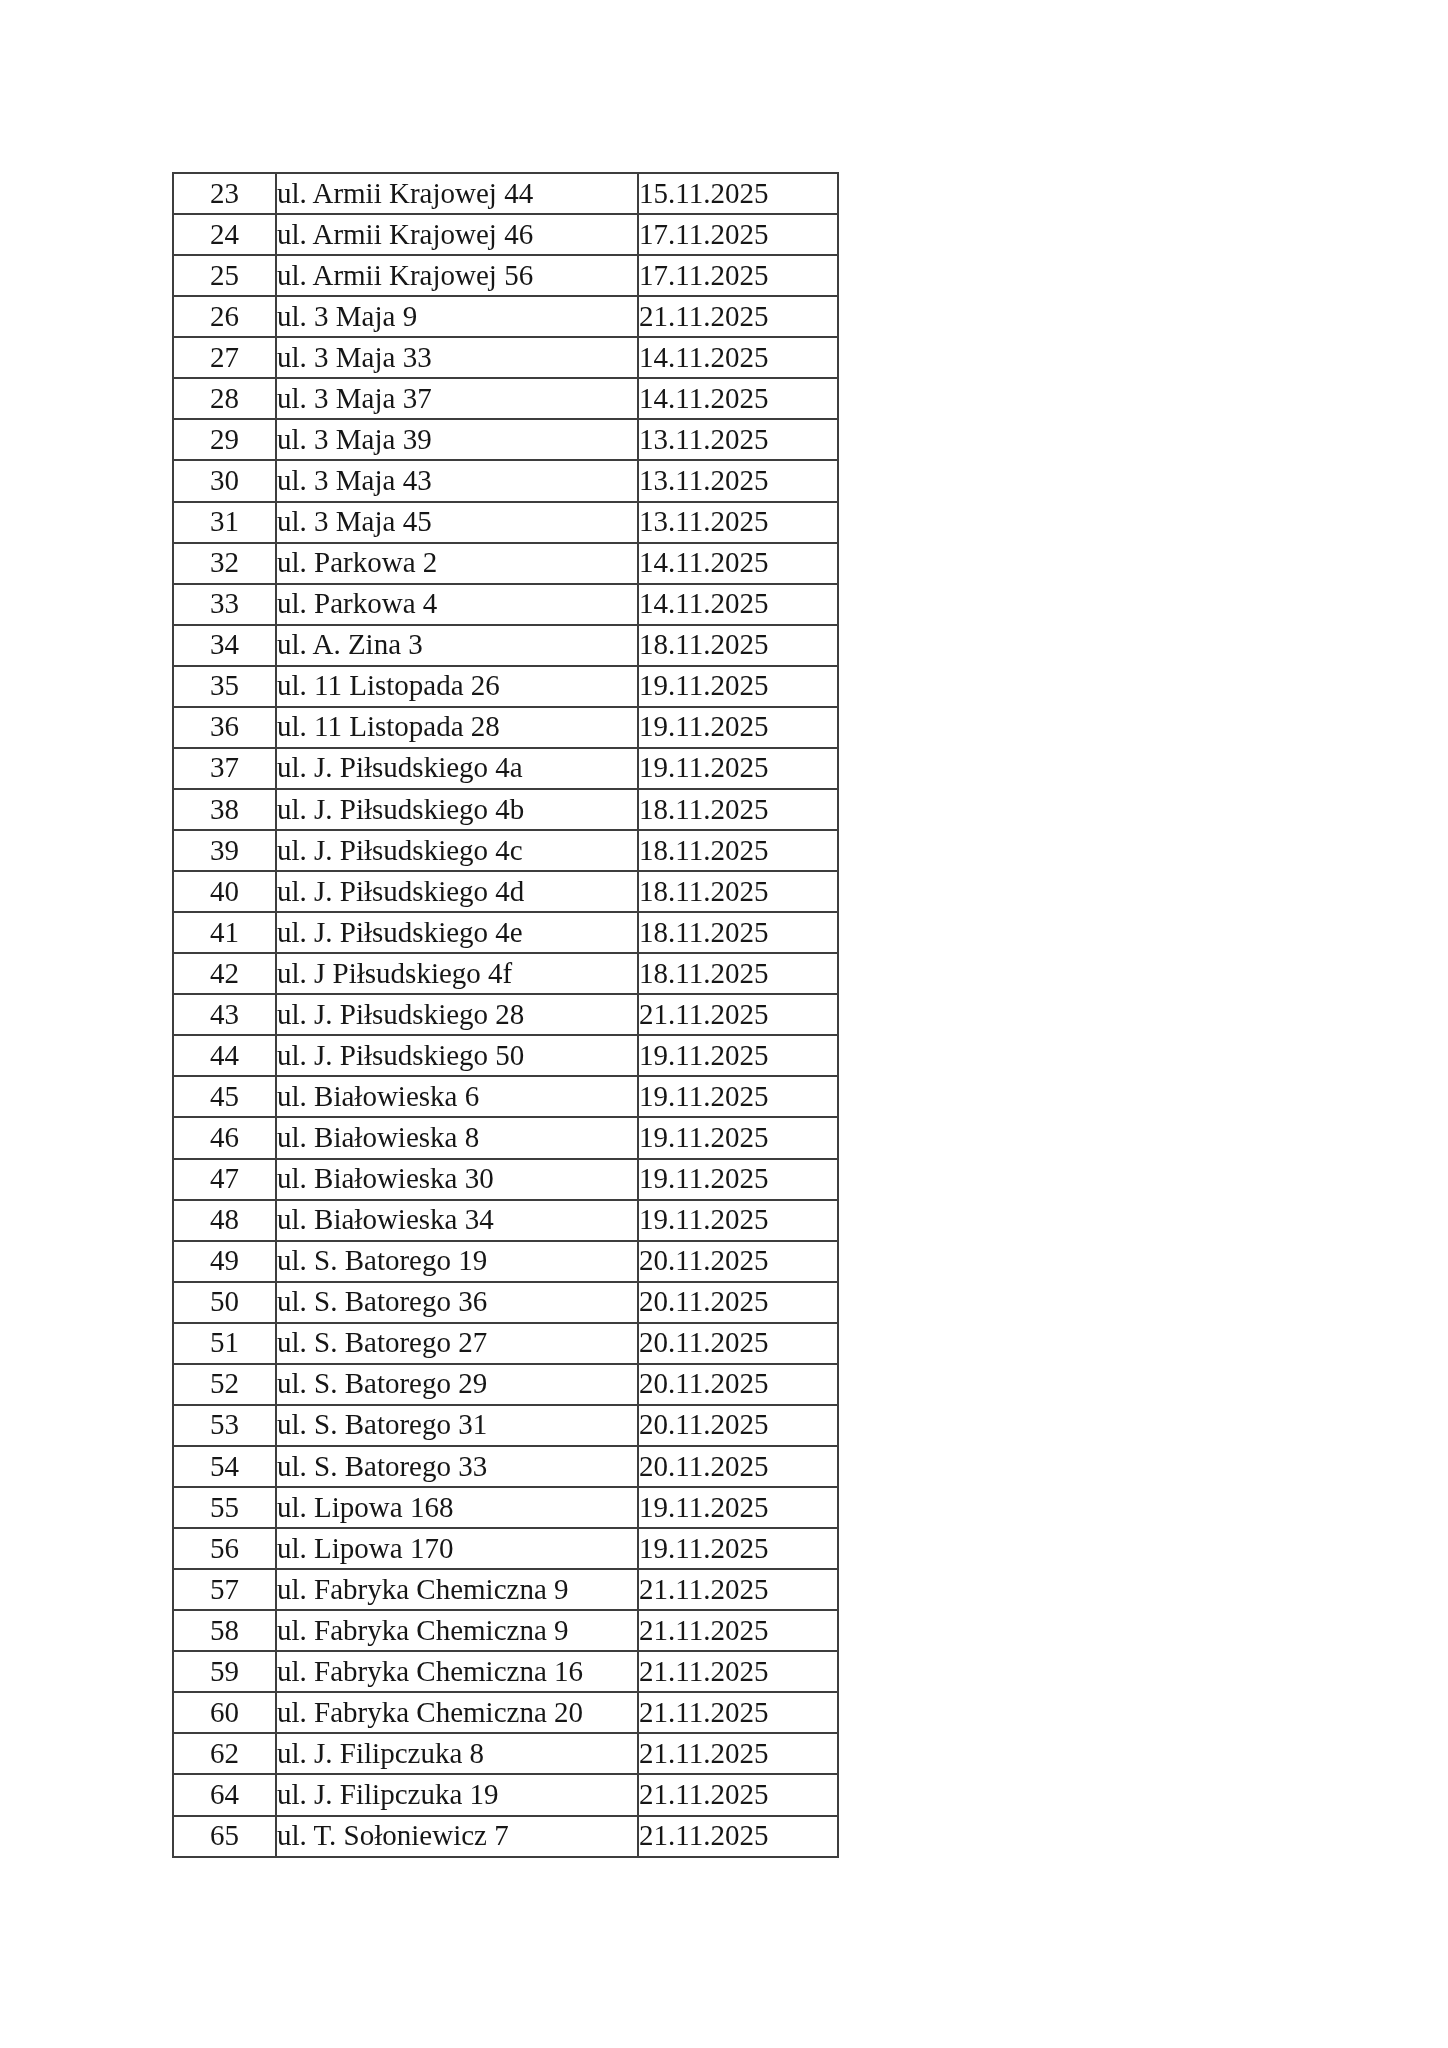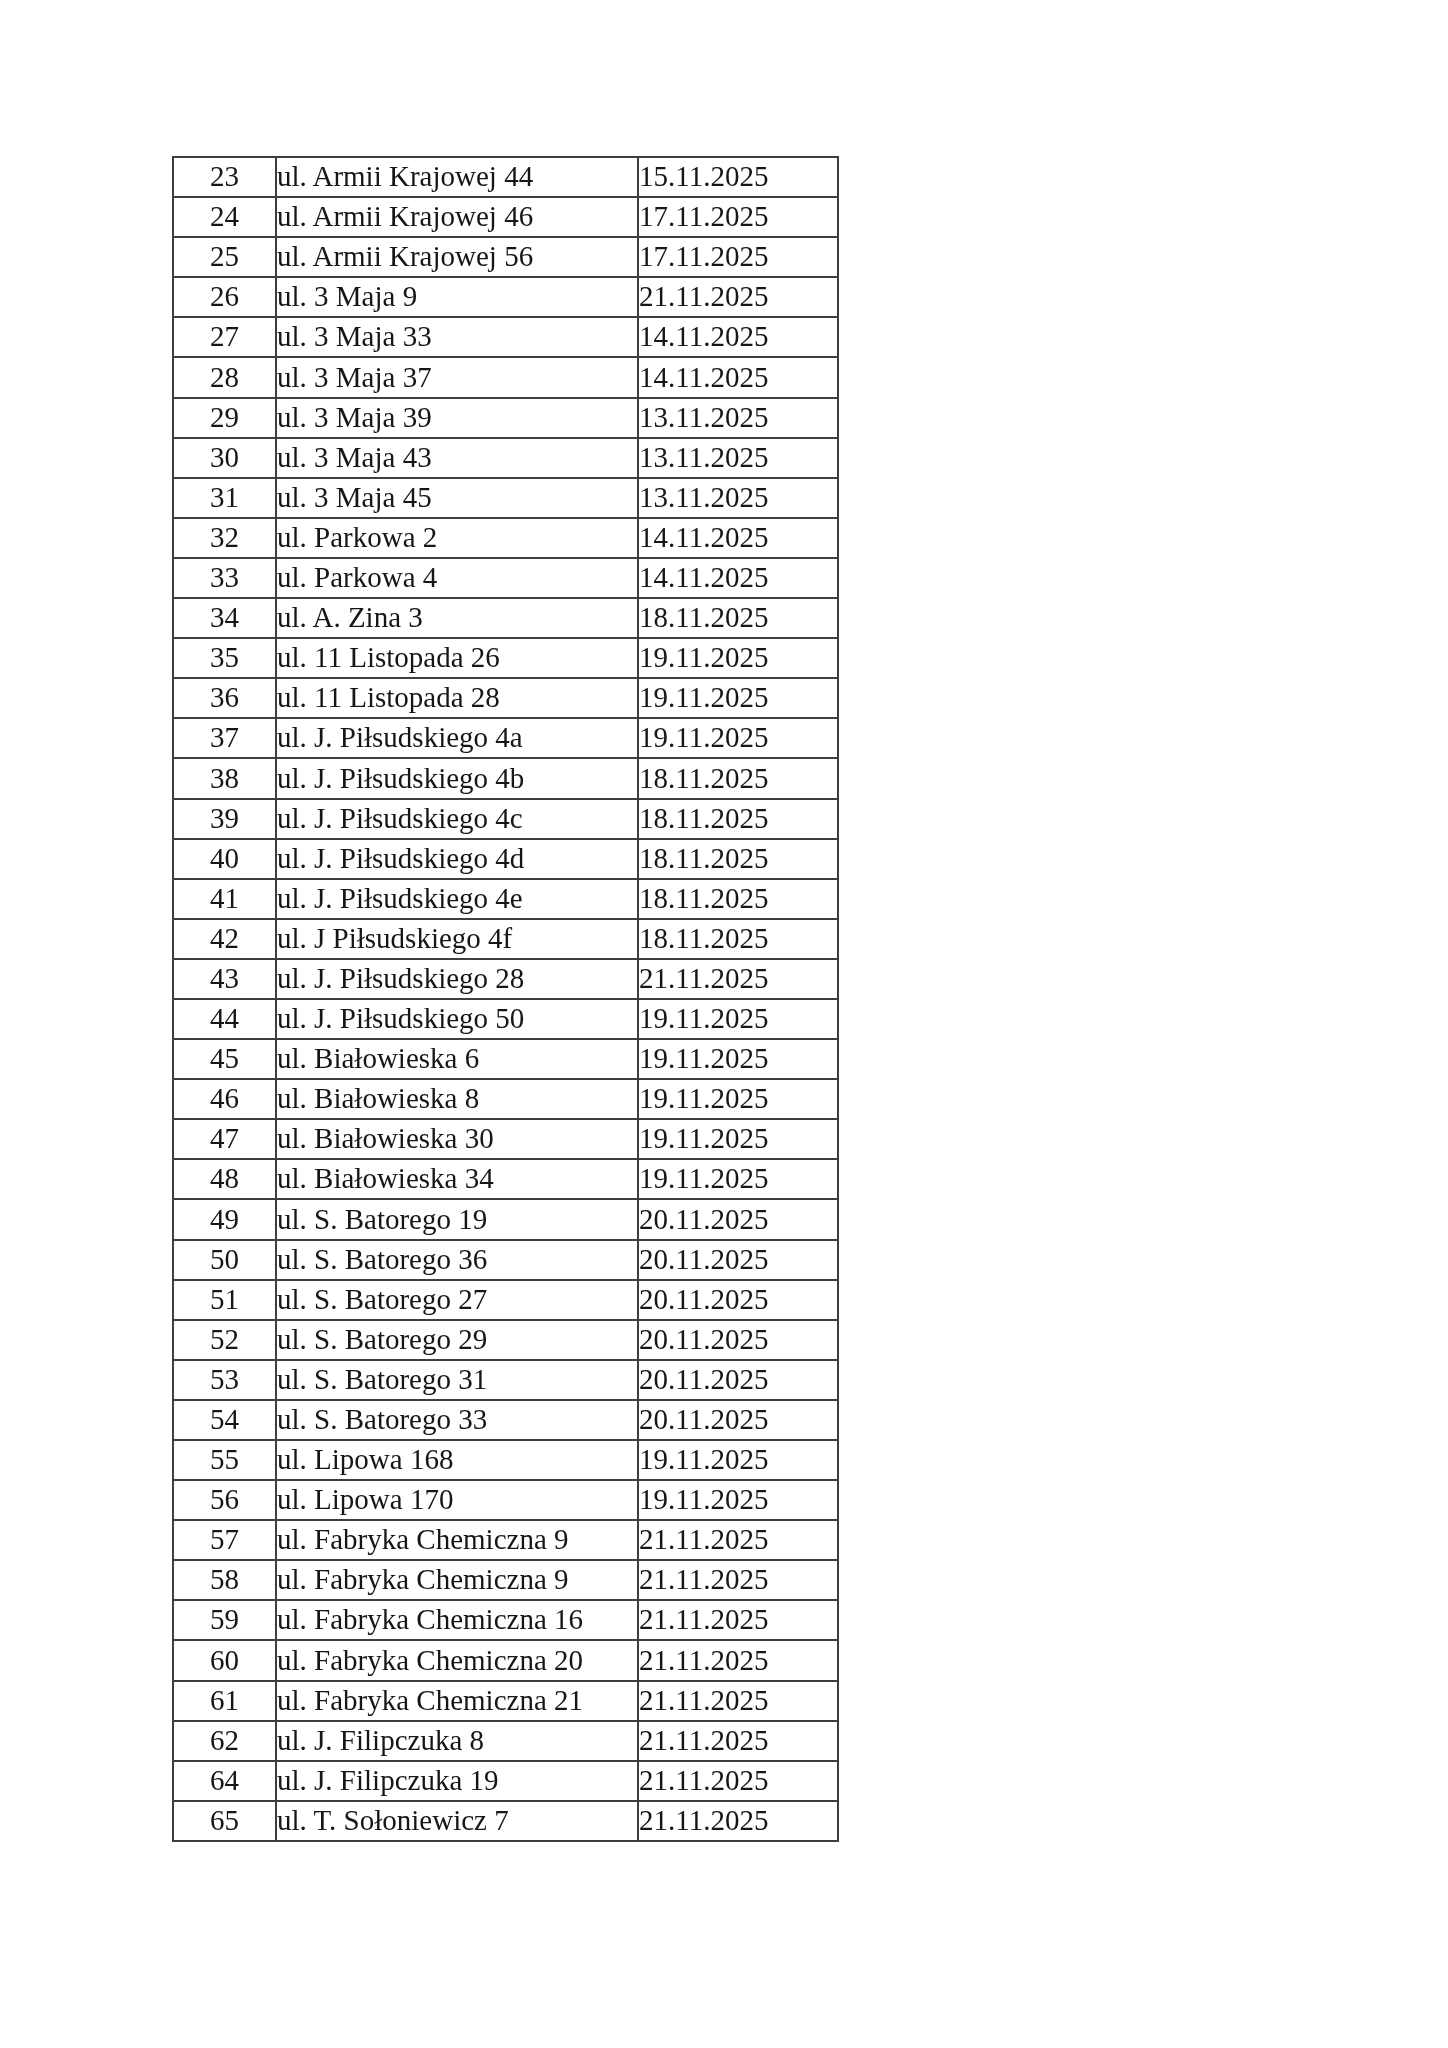--- a/index.html
+++ b/index.html
@@ -12,21 +12,21 @@
     width: 1448px;
     height: 2048px;
     background: #ffffff;
     overflow: hidden;
     font-family: "Liberation Serif", "DejaVu Serif", serif;
     color: #161616;
   }
   table.schedule {
     position: absolute;
     left: 172px;
-    top: 156px;
+    top: 172px;
     width: 665px;
     height: 1686px;
     border-collapse: collapse;
     table-layout: fixed;
   }
   table.schedule td {
     border: 2px solid #3e3e3e;
     font-size: 29px;
     line-height: 1.1;
     vertical-align: middle;
@@ -238,25 +238,20 @@
     <td class="col-num">59</td>
     <td class="col-addr">ul. Fabryka Chemiczna 16</td>
     <td class="col-date">21.11.2025</td>
   </tr>
         <tr>
     <td class="col-num">60</td>
     <td class="col-addr">ul. Fabryka Chemiczna 20</td>
     <td class="col-date">21.11.2025</td>
   </tr>
         <tr>
-    <td class="col-num">61</td>
-    <td class="col-addr">ul. Fabryka Chemiczna 21</td>
-    <td class="col-date">21.11.2025</td>
-  </tr>
-        <tr>
     <td class="col-num">62</td>
     <td class="col-addr">ul. J. Filipczuka 8</td>
     <td class="col-date">21.11.2025</td>
   </tr>
         <tr>
     <td class="col-num">64</td>
     <td class="col-addr">ul. J. Filipczuka 19</td>
     <td class="col-date">21.11.2025</td>
   </tr>
         <tr>

